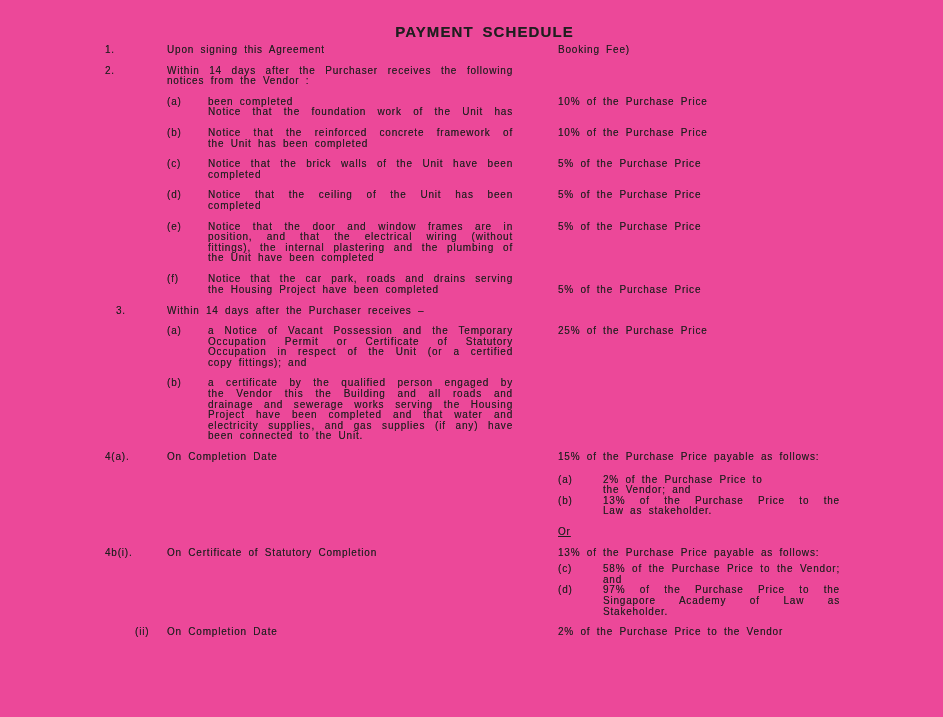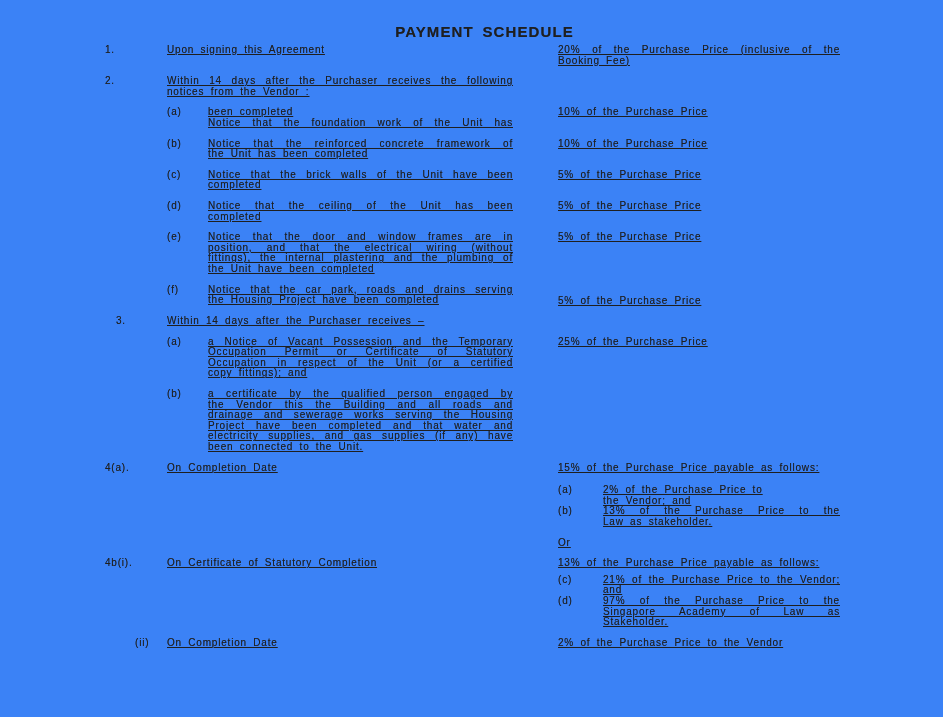--- a/index.html
+++ b/index.html
@@ -5,21 +5,21 @@
   html, body {
     margin: 0;
     padding: 0;
     background: #ffffff;
   }
   .page {
     position: relative;
     width: 943px;
     height: 717px;
     box-sizing: border-box;
-    background: #3b82f6;
+    background: #ec4899;
     padding: 24px 0 0 105px;
     overflow: hidden;
     font-family: "Liberation Sans", "DejaVu Sans", sans-serif;
     font-size: 10px;
     line-height: 10.6px;
     letter-spacing: 0.8px;
     word-spacing: 2.8px;
     color: #1f1f1f;
     text-shadow: 0 0 0.5px rgba(30,30,30,0.55);
   }
@@ -41,21 +41,21 @@
   .item > .label     { width: 62px; }
   .item > .text-col  { width: 346px; }
   .sub  > .indent    { width: 62px; }
   .sub  > .label     { width: 41px; }
   .sub  > .text-col  { width: 305px; }
   .spacer            { width: 45px; }
   .amount            { width: 282px; }
   .amt-offset        { padding-top: 11px; }
   .label.li-1        { padding-left: 11px; box-sizing: border-box; }
   .label.li-2        { padding-left: 30px; box-sizing: border-box; }
-  .ln { min-height: 10.6px; text-decoration: underline; }
+  .ln { min-height: 10.6px; }
   .ln.fill { text-align: justify; text-align-last: justify; }
   .sublist { margin-top: 12px; }
   .row-12 .sublist { margin-top: 6px; }
   .subrow { display: flex; }
   .sub-label { flex: none; width: 45px; }
   .sub-text  { flex: none; width: 237px; }
   .or-divider { margin-top: 10px; text-decoration: underline; }
 </style>
 </head>
 <body>
@@ -66,21 +66,20 @@
       <div class="row item row-0">
         <div class="cell label">1.</div>
         <div class="cell text-col">
           <div class="para">
             <div class="ln">Upon signing this Agreement</div>
           </div>
         </div>
         <div class="cell spacer"></div>
         <div class="cell amount">
           <div class="para">
-            <div class="ln fill">20% of the Purchase Price (inclusive of the</div>
             <div class="ln">Booking Fee)</div>
           </div>
         </div>
       </div>
       <div class="row item row-1">
         <div class="cell label">2.</div>
         <div class="cell text-col">
           <div class="para">
             <div class="ln fill">Within 14 days after the Purchaser receives the following</div>
             <div class="ln">notices from the Vendor :</div>
@@ -276,21 +275,21 @@
         <div class="cell spacer"></div>
         <div class="cell amount">
           <div class="para">
             <div class="ln">13% of the Purchase Price payable as follows:</div>
           </div>
           <div class="sublist">
             <div class="subrow">
               <div class="sub-label">(c)</div>
               <div class="sub-text">
                 <div class="para">
-                  <div class="ln fill">21% of the Purchase Price to the Vendor;</div>
+                  <div class="ln fill">58% of the Purchase Price to the Vendor;</div>
                   <div class="ln">and</div>
                 </div>
               </div>
             </div>
             <div class="subrow">
               <div class="sub-label">(d)</div>
               <div class="sub-text">
                 <div class="para">
                   <div class="ln fill">97% of the Purchase Price to the</div>
                   <div class="ln fill">Singapore Academy of Law as</div>

